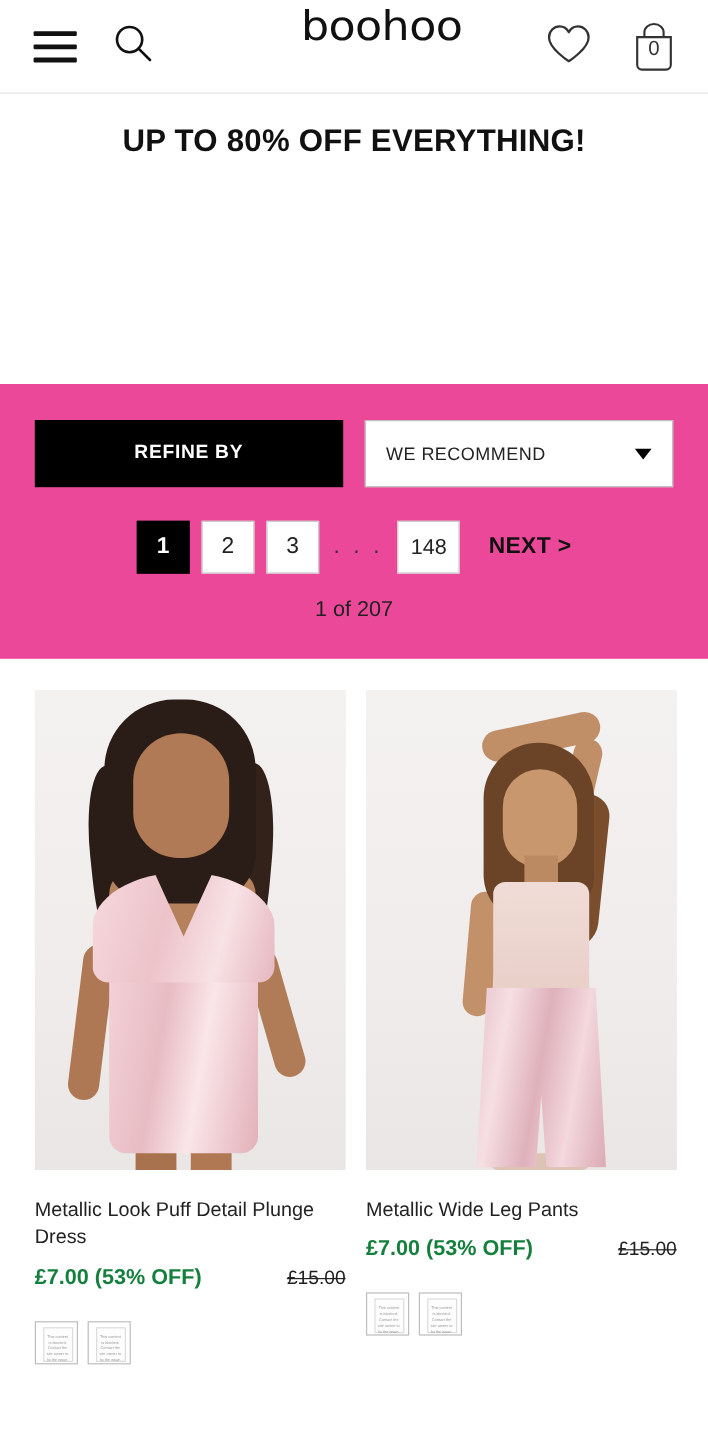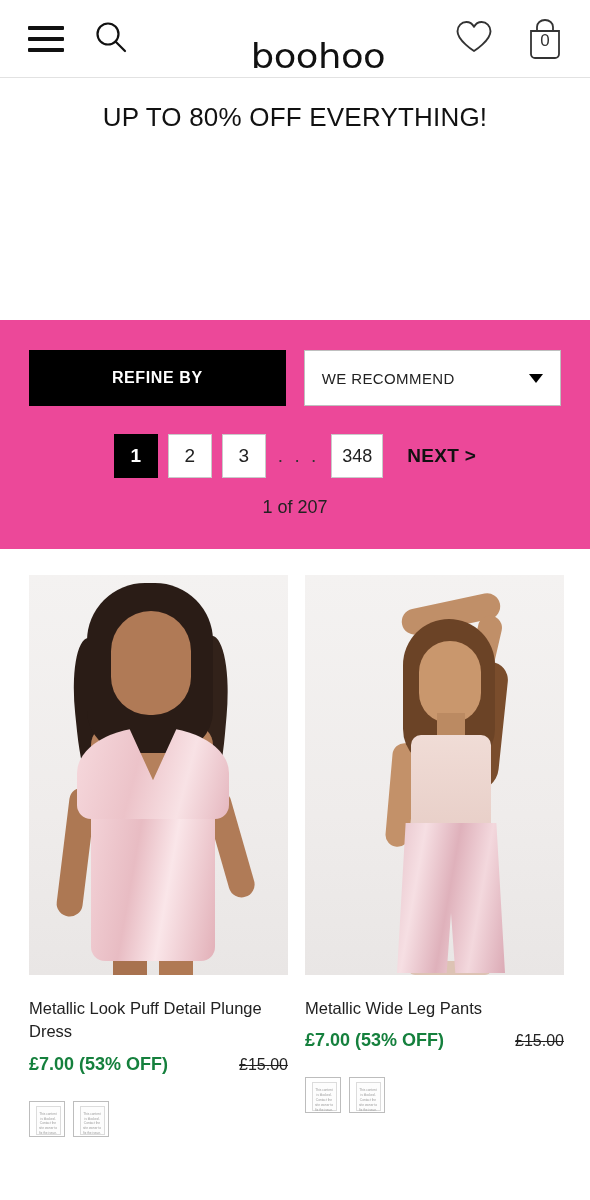--- a/index.html
+++ b/index.html
@@ -21,21 +21,21 @@
     position: relative;
   }
   .hdr-left { display: flex; align-items: center; gap: 30px; padding-left: 28px; }
   .hdr-right { display: flex; align-items: center; gap: 32px; position: absolute; right: 26px; top: 0; height: 78px; }
   .hamburger { width: 36px; height: 26px; display: flex; flex-direction: column; justify-content: space-between; cursor: pointer; }
   .hamburger i { display: block; height: 4px; background: #111; border-radius: 1px; }
   .ico { display: block; }
 
   .logo {
     position: absolute; left: 0; right: 0; top: 0; height: 78px;
-    display: flex; align-items: flex-end; justify-content: center;
+    display: flex; align-items: flex-start; justify-content: center;
     pointer-events: none;
     padding-left: 46px;
   }
   .logo-text {
     font-family: "DejaVu Sans", sans-serif;
     font-size: 37px;
     font-weight: 400;
     letter-spacing: -0.5px;
     color: #111;
     transform: scaleY(0.92);
@@ -65,21 +65,21 @@
     text-align: center;
     font-size: 27px; font-weight: bold; letter-spacing: .3px;
     display: flex; align-items: center; justify-content: center; gap: 14px;
     color: #111;
   }
   .chev-down {
     width: 20px; height: 12px; display: inline-block;
   }
   .cat-sub {
     margin-top: 24px; text-align: center;
-    font-size: 26px; font-weight: 400; letter-spacing: .2px; color: #111;
+    font-size: 26px; font-weight: 700; letter-spacing: .2px; color: #111;
   }
 
   
   .filterbar {
     position: absolute; left: 0; top: 320px; width: 590px; height: 229px;
     background: #ec4899;
   }
   .filter-row { display: flex; padding: 30px 29px 0 29px; gap: 18px; }
   .refine-btn {
     width: 262px; height: 56px; background: #000; color: #fff;
@@ -220,21 +220,21 @@
         <span>WE RECOMMEND</span>
         <span class="caret"></span>
       </div>
     </div>
 
     <div class="pagination">
       <div class="pg active">1</div>
       <div class="pg">2</div>
       <div class="pg">3</div>
       <div class="pg-dots">. . .</div>
-      <div class="pg wide">348</div>
+      <div class="pg wide">148</div>
       <div class="pg-next">NEXT &gt;</div>
     </div>
     <div class="pg-count">1 of 207</div>
   </div>
 
   <div class="grid">
 
     <div class="card">
       <div class="card-img">
         <div class="photo">

